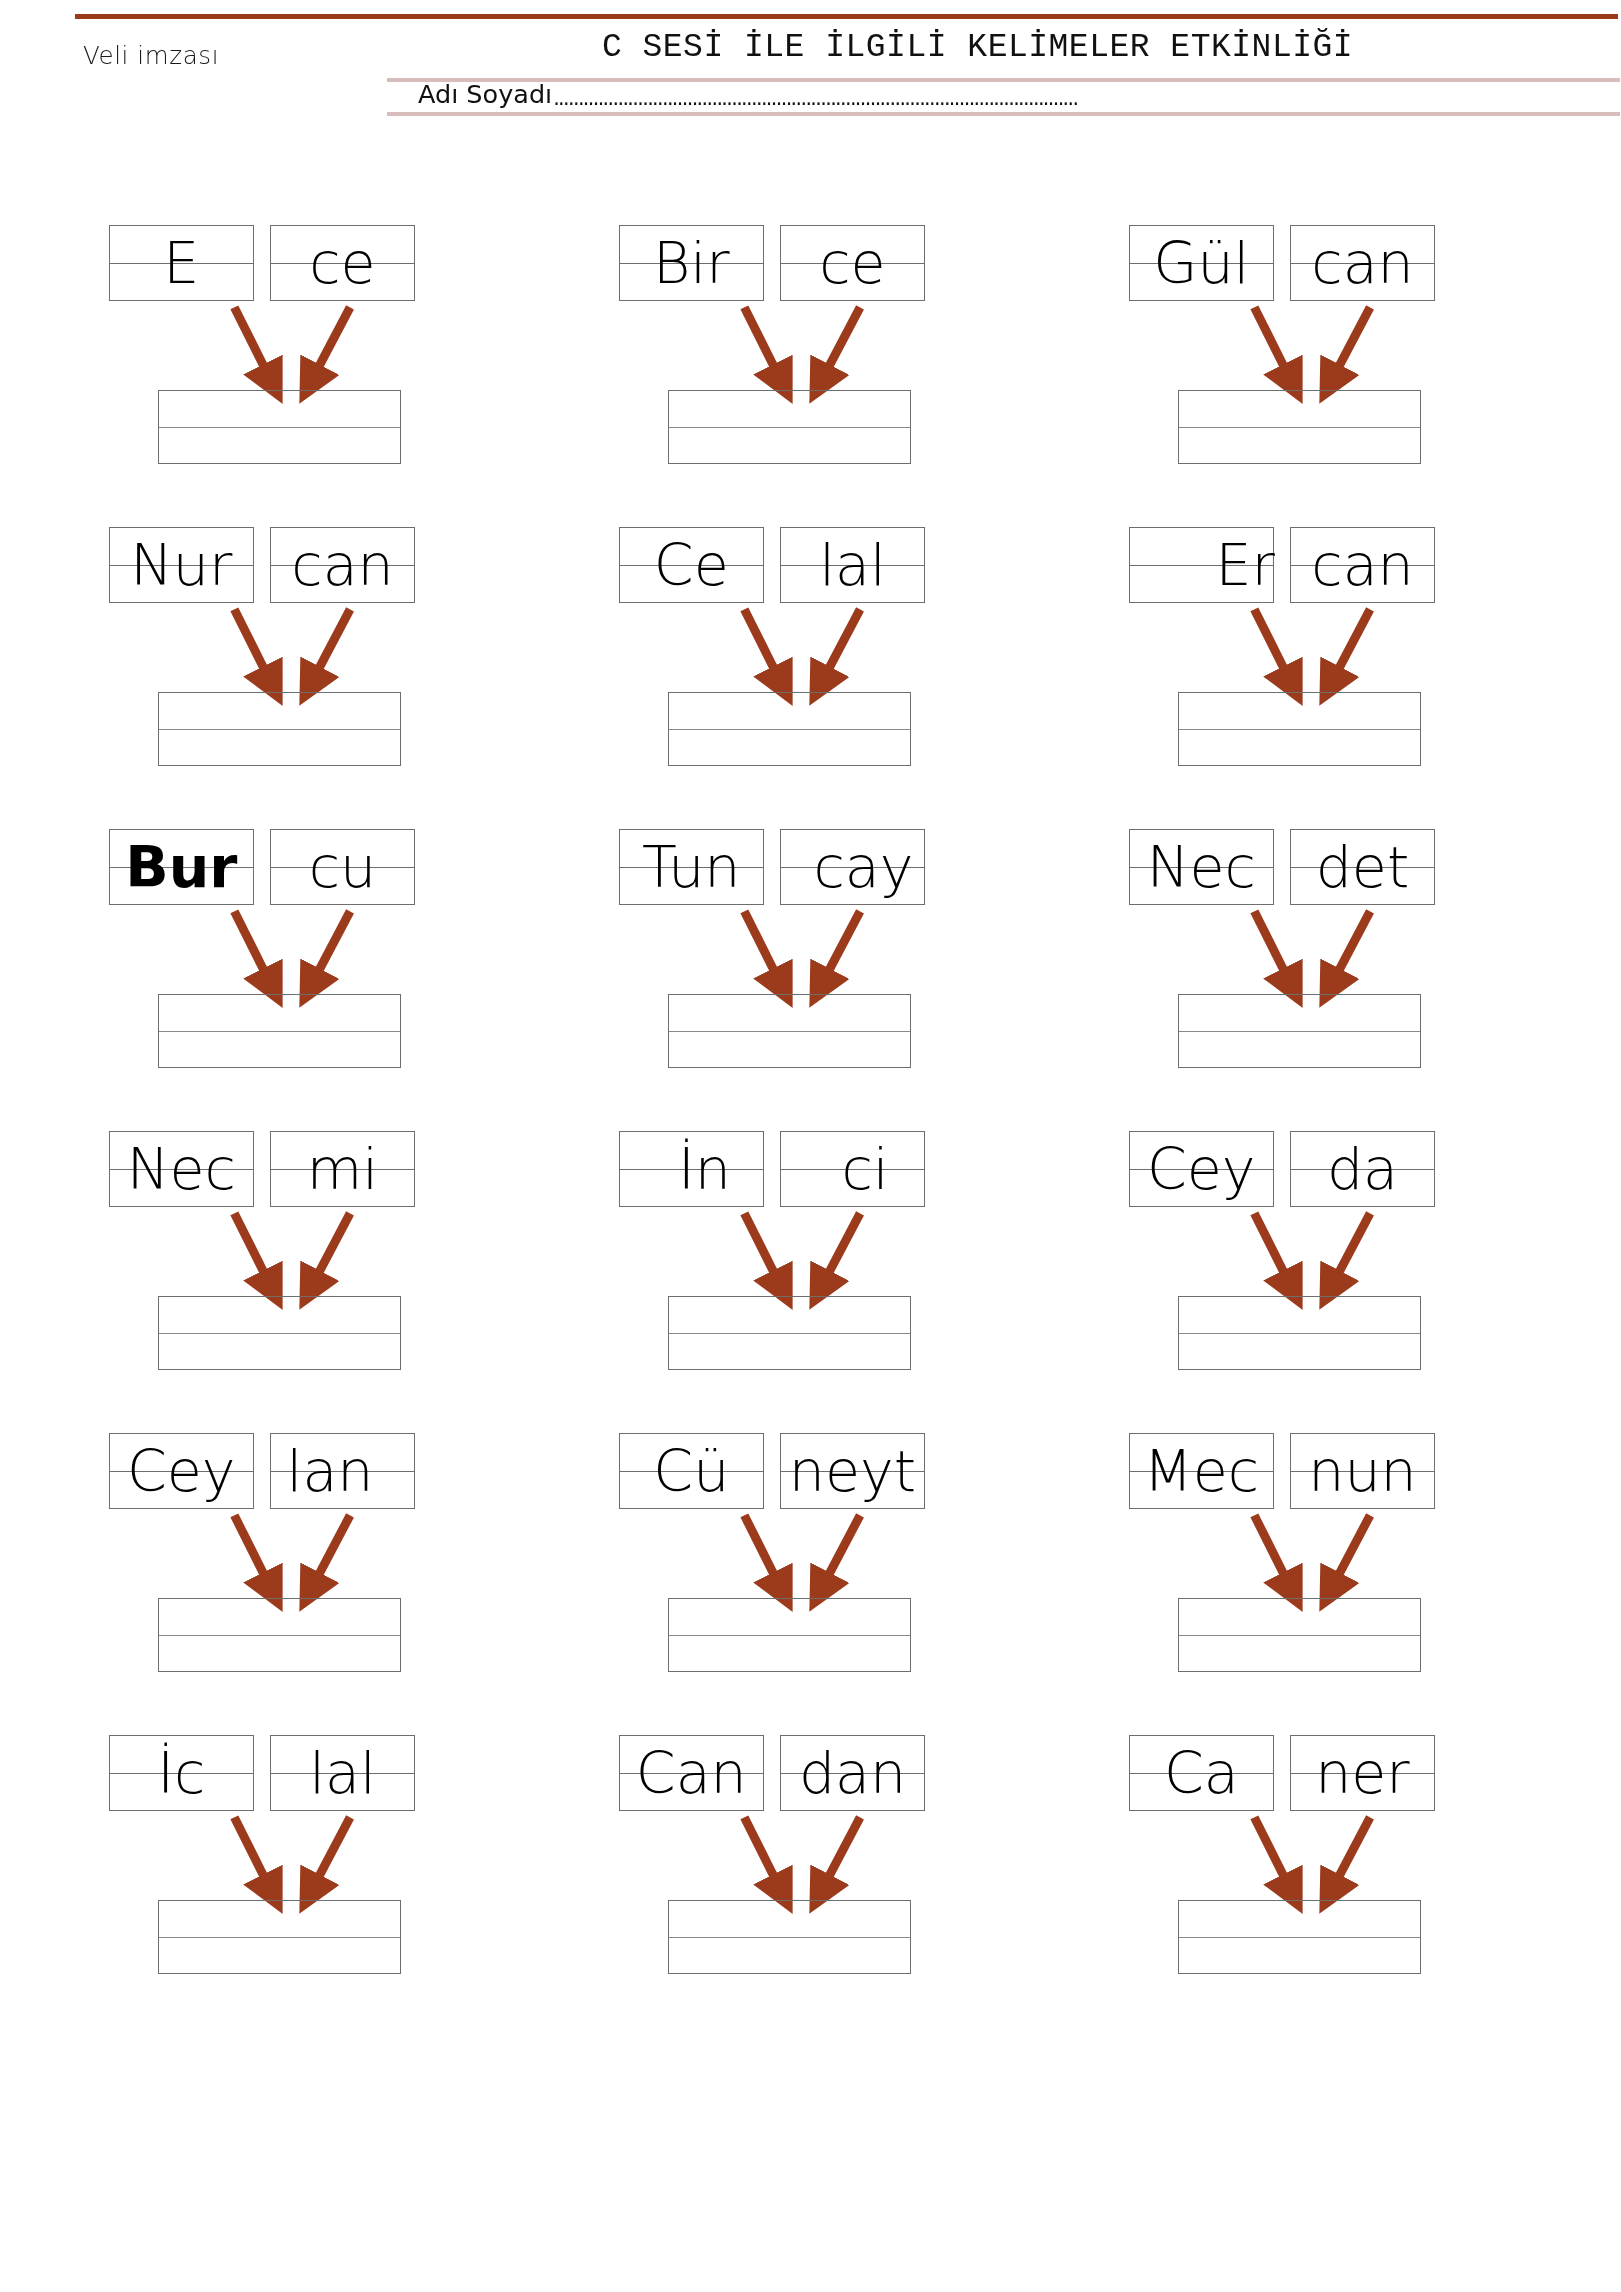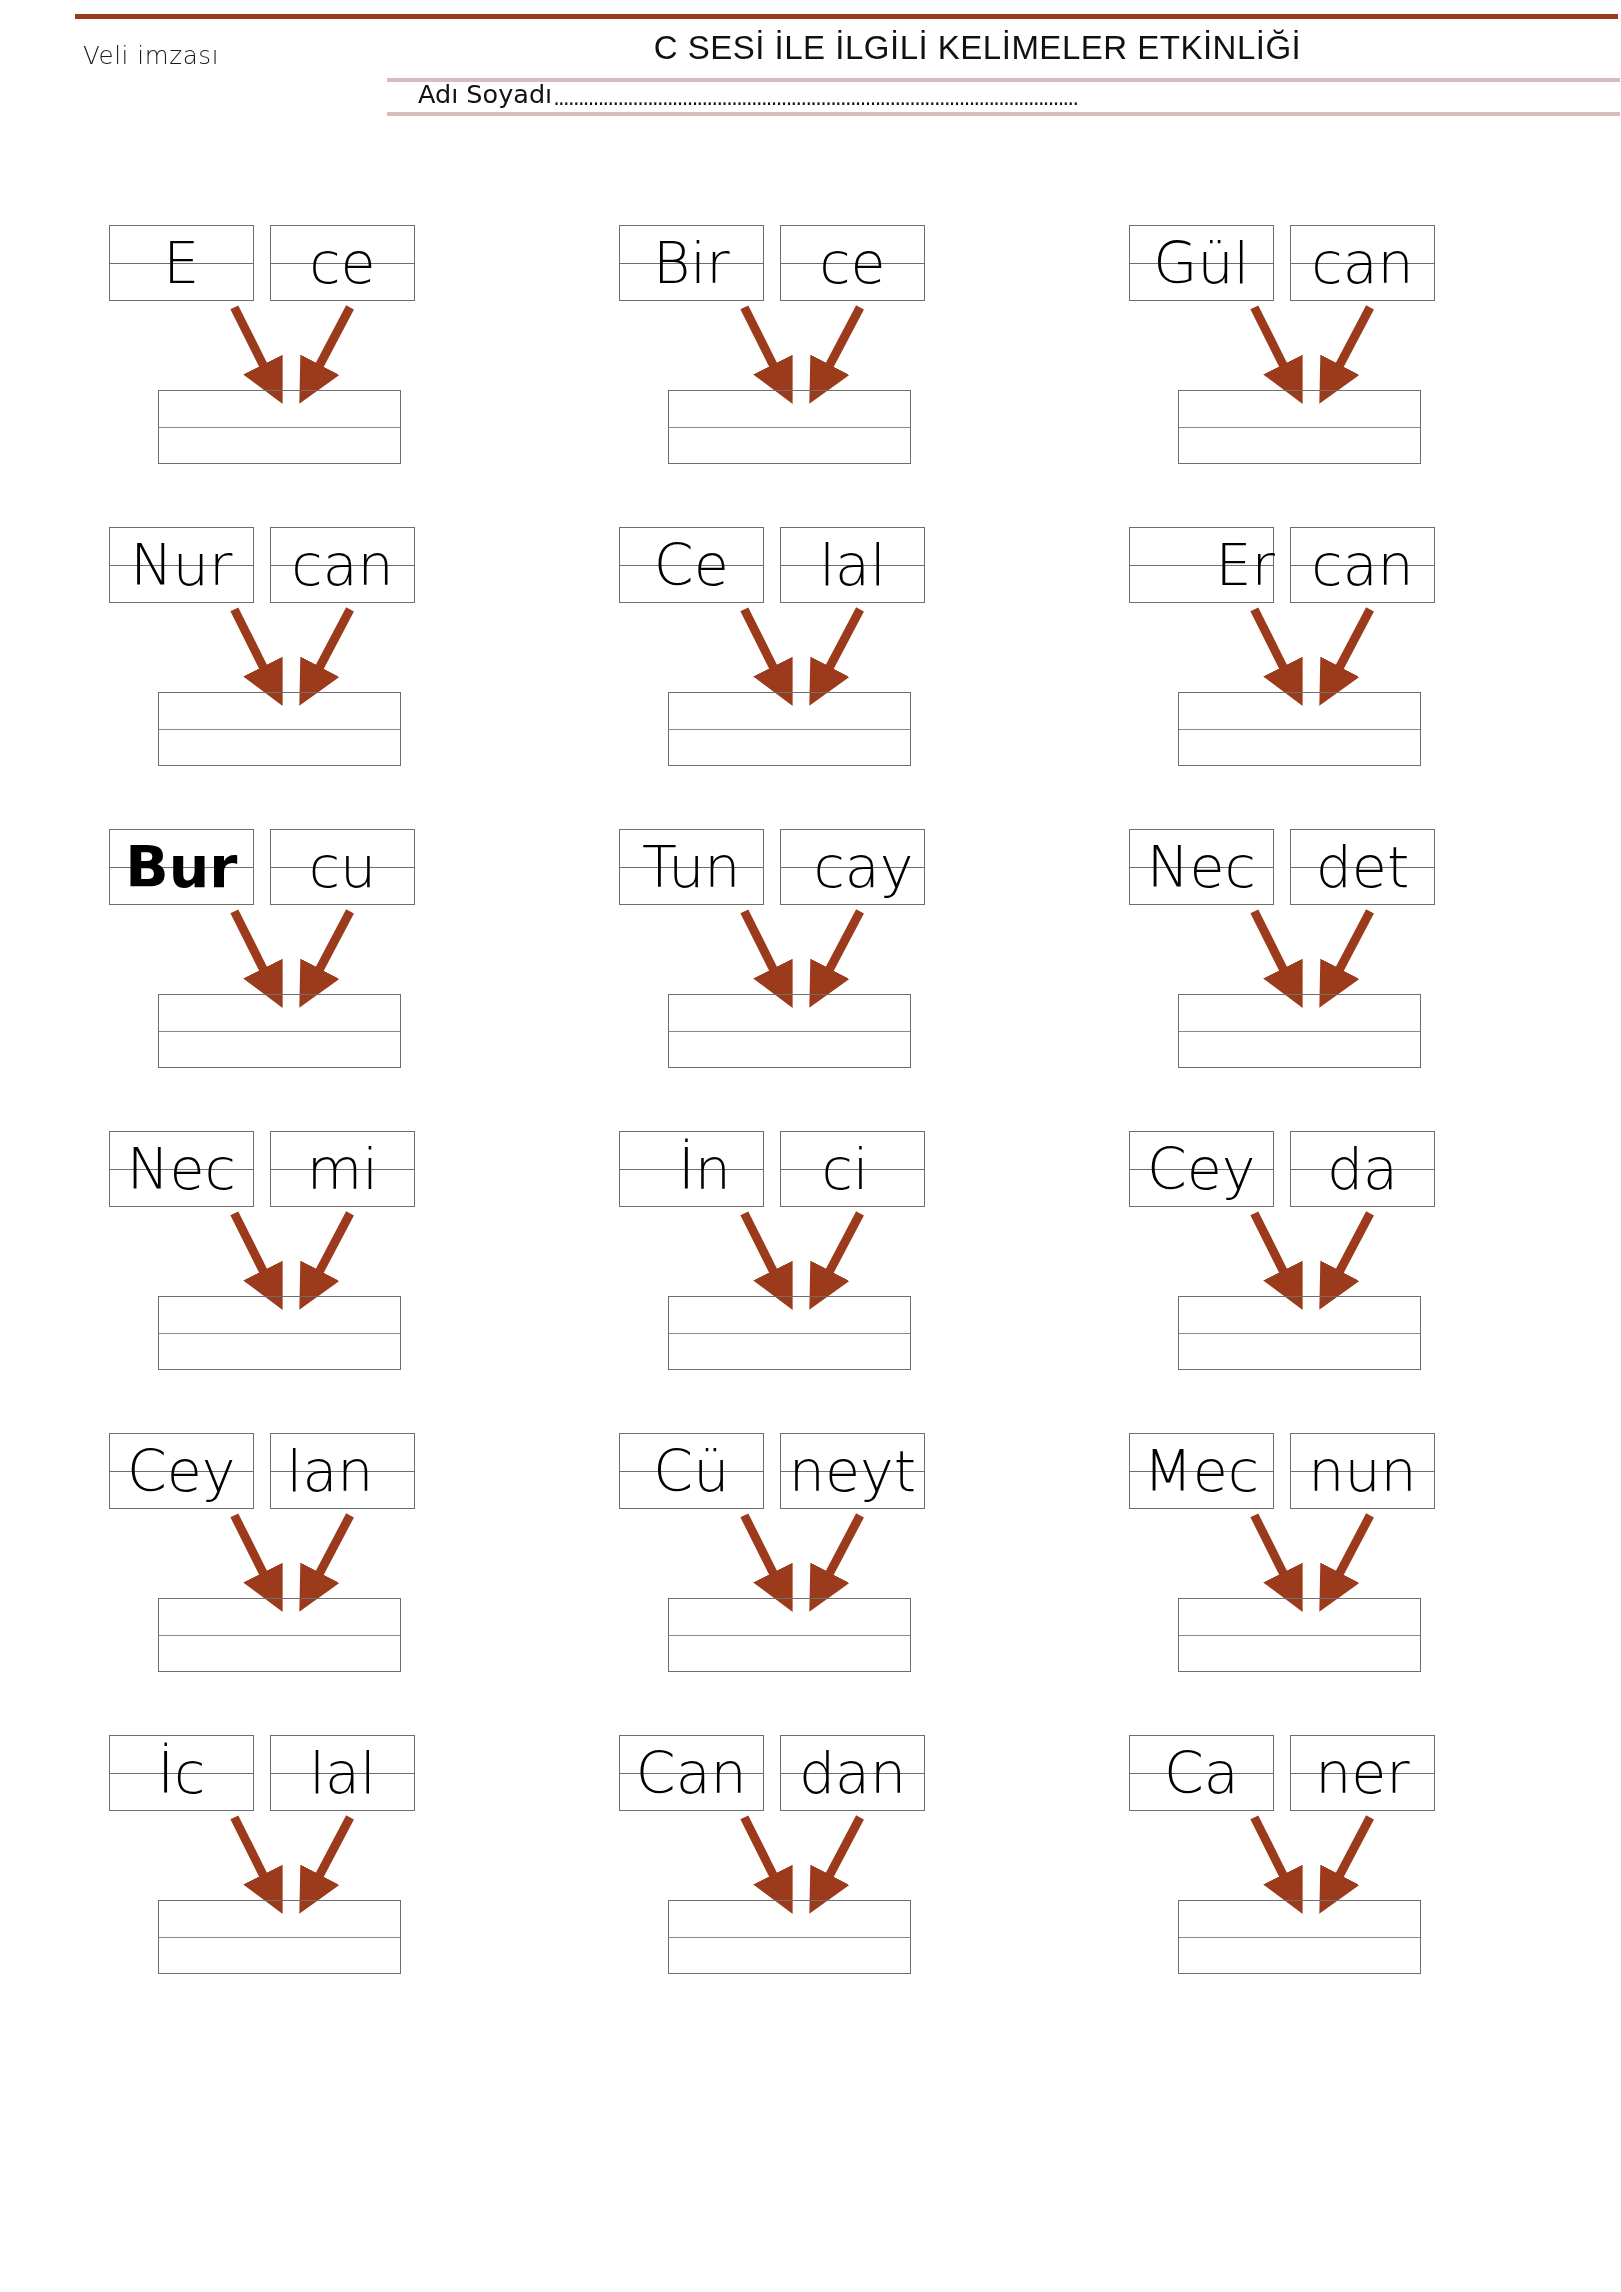--- a/index.html
+++ b/index.html
@@ -49,21 +49,21 @@
 
   .title {
     position: absolute;
     left: 363px;
     top: 29px;
     width: 1157px;
     text-align: center;
     font-size: 33px;
     letter-spacing: 0.5px;
     color: #111;
-    font-family: Liberation Sans, sans-serif;
+    font-family: Liberation Mono, monospace;
     font-weight: 400;
     white-space: nowrap;
   }
 
   .rule-pink-1 {
     position: absolute;
     left: 351px;
     top: 78px;
     width: 1233px;
     height: 3.9px;
@@ -455,21 +455,21 @@
           </div>
         </div>
         <div class="cell c1">
           <div class="syl-box syl-left">
             <div class="midline"></div>
           </div>
           <div class="syl-text" style="left: 25px; width: 145px;">İn</div>
           <div class="syl-box syl-right">
             <div class="midline"></div>
           </div>
-          <div class="syl-text" style="left: 173px; width: 130px;">ci</div>
+          <div class="syl-text" style="left: 173px; width: 130px; padding-left: 20px;">ci</div>
           <svg class="arrows" width="510" height="302" viewBox="0 0 520 308">
             <defs>
               <marker id="ah10" markerWidth="5" markerHeight="5" refX="2.2" refY="2.5" orient="auto" markerUnits="strokeWidth">
                 <path d="M0,0 L5,2.5 L0,5 z" fill="#9c3a1c"></path>
               </marker>
             </defs>
             <line x1="140" y1="84" x2="178" y2="160" stroke="#9c3a1c" stroke-width="9" marker-end="url(#ah10)"></line>
             <line x1="258" y1="84" x2="218" y2="160" stroke="#9c3a1c" stroke-width="9" marker-end="url(#ah10)"></line>
           </svg>
           <div class="ans-box">

